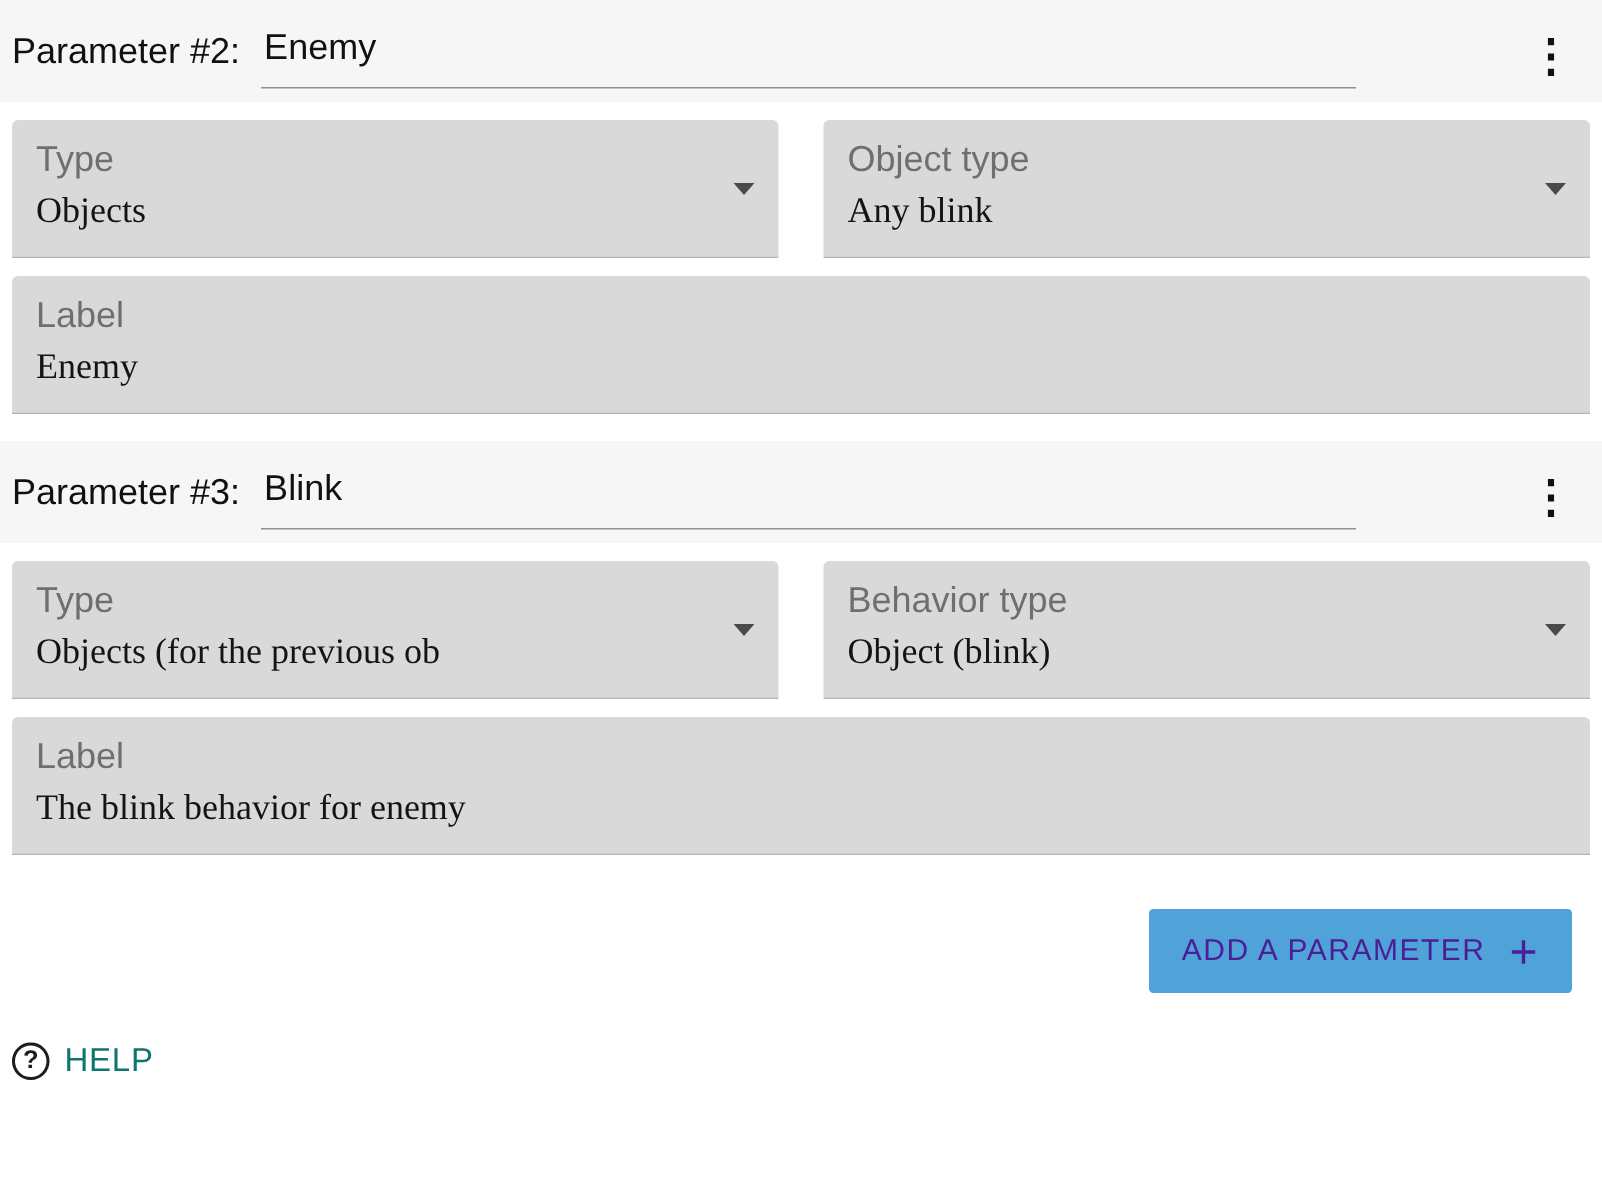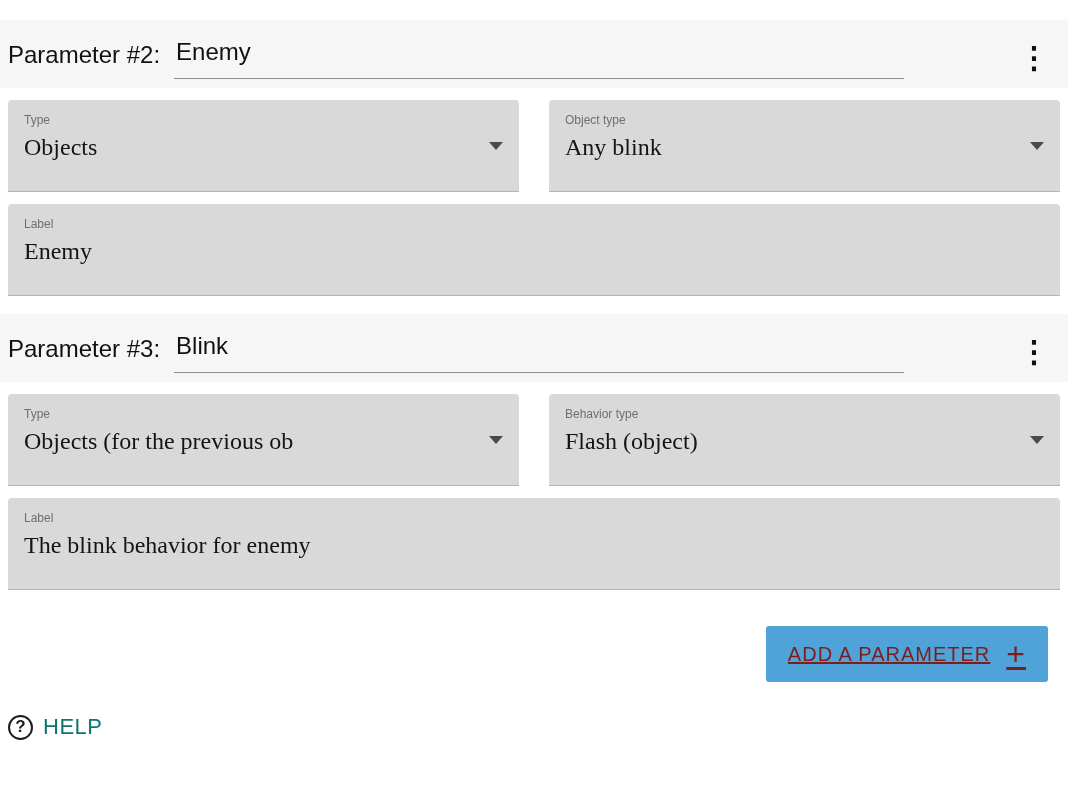--- a/index.html
+++ b/index.html
@@ -5,21 +5,21 @@
   * { box-sizing: border-box; }
   html, body {
     margin: 0;
     padding: 0;
     width: 1068px;
     height: 792px;
     background: #ffffff;
     font-family: "Liberation Sans", sans-serif;
     overflow: hidden;
   }
-  .editor { width: 1068px; height: 616px; margin-top: 20px; }
+  .editor { width: 1068px; height: 616px; }
 
   
   .param-header {
     display: flex;
     align-items: flex-start;
     background: #f6f6f6;
     padding: 16px 14px 8px 8px;
   }
   .param-title {
     font-size: 24px;
@@ -79,21 +79,21 @@
     border-radius: 4px 4px 0 0;
     border-bottom: 1px solid #b5b5b5;
     padding: 13px 44px 15px 16px;
     min-height: 92px;
     cursor: pointer;
   }
   .filled-field.full { padding-right: 7px; }
   .half { flex: 1; min-width: 0; }
   .field-label {
     display: block;
-    font-size: 12px;
+    font-size: 24px;
     color: #6f6f6f;
     margin-bottom: 7px;
   }
   .field-value {
     display: block;
     font-size: 24px;
     color: #141414;
     white-space: nowrap;
     overflow: hidden;
     font-family: Liberation Serif, serif;
@@ -119,26 +119,25 @@
   }
   .add-button {
     display: flex;
     align-items: center;
     gap: 16px;
     height: 56px;
     padding: 0 22px;
     border: none;
     border-radius: 3px;
     background: #4fa3d9;
-    color: #7f1d1d;
+    color: #4c1d95;
     font-family: "Liberation Sans", sans-serif;
     font-size: 20px;
     letter-spacing: 1px;
     cursor: pointer;
-    text-decoration: underline;
   }
   .plus-glyph {
     font-size: 32px;
     font-weight: 300;
     line-height: 1;
   }
 
   
   .help-row {
     display: flex;
@@ -216,21 +215,21 @@
     </div>
 
     <div class="field-row">
       <div class="filled-field half">
         <span class="field-label">Type</span>
         <span class="field-value">Objects (for the previous ob</span>
         <span class="dropdown-arrow"></span>
       </div>
       <div class="filled-field half">
         <span class="field-label">Behavior type</span>
-        <span class="field-value">Flash (object)</span>
+        <span class="field-value">Object (blink)</span>
         <span class="dropdown-arrow"></span>
       </div>
     </div>
 
     <div class="label-row">
       <div class="filled-field full">
         <span class="field-label">Label</span>
         <span class="field-value">The blink behavior for enemy</span>
       </div>
     </div>

